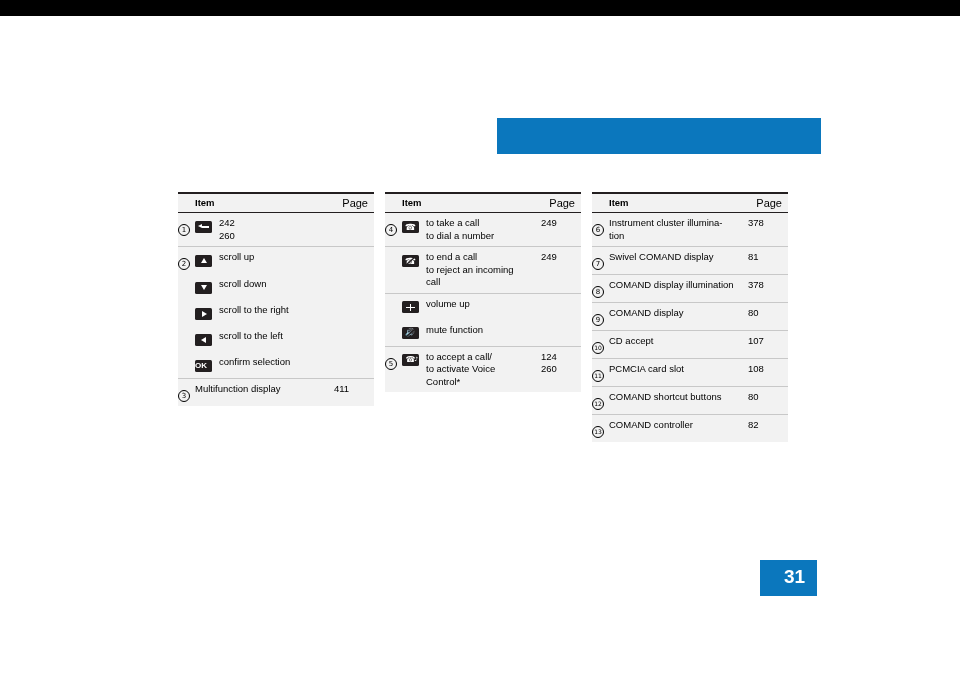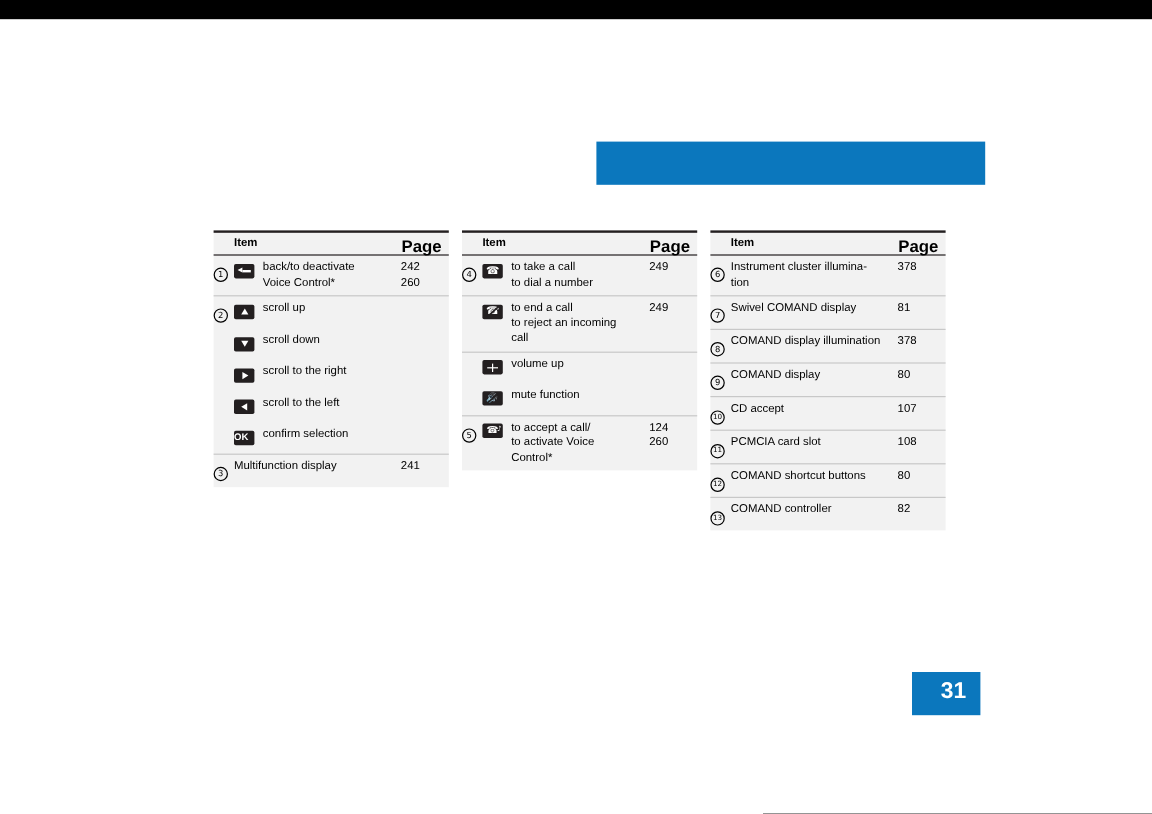--- a/index.html
+++ b/index.html
@@ -88,22 +88,22 @@
     left: 17px;
     top: 3px;
     font-size: 9.5px;
     font-weight: bold;
     color: #000;
   }
   .tbl .thead .h-page {
     position: absolute;
     right: 6px;
     top: 3px;
-    font-size: 14px;
-    font-weight: bold;
+    font-size: 11px;
+    font-weight: normal;
     color: #000;
     padding-left: 12px;
   }
   .rows { position: relative; }
   .row {
     position: relative;
     display: flex;
     align-items: flex-start;
     padding: 4px 0 4px 0;
     min-height: 14px;
@@ -238,22 +238,20 @@
       <span class="h-item">Item</span>
       <span class="h-page">Page</span>
     </div>
     <div class="rows">
 
       <div class="row">
         <span class="num"><span class="circ">1</span></span>
         <span class="ico">
           <span class="chip"><span class="back-arrow"></span><span class="back-tail"></span></span>
         </span>
-        <span class="txt" style="white-space:pre-line">back/to deactivate
-Voice Control*</span>
         <span class="pg">242
 260</span>
       </div>
 
       <div class="row sep">
         <span class="num"><span class="circ">2</span></span>
         <span class="ico"><span class="chip"><span class="tri up"></span></span></span>
         <span class="txt">scroll up</span>
         <span class="pg"></span>
       </div>
@@ -282,21 +280,21 @@
       <div class="row">
         <span class="num"></span>
         <span class="ico"><span class="chip ok">OK</span></span>
         <span class="txt">confirm selection</span>
         <span class="pg"></span>
       </div>
 
       <div class="row sep">
         <span class="num"><span class="circ">3</span></span>
         <span class="txt">Multifunction display</span>
-        <span class="pg">241</span>
+        <span class="pg">411</span>
       </div>
 
     </div>
   </div>
 
   <div class="tbl" id="tbl-mid" style="left:385px; top:176px; width:196px;">
     <div class="thead">
       <span class="h-item">Item</span>
       <span class="h-page">Page</span>
     </div>

